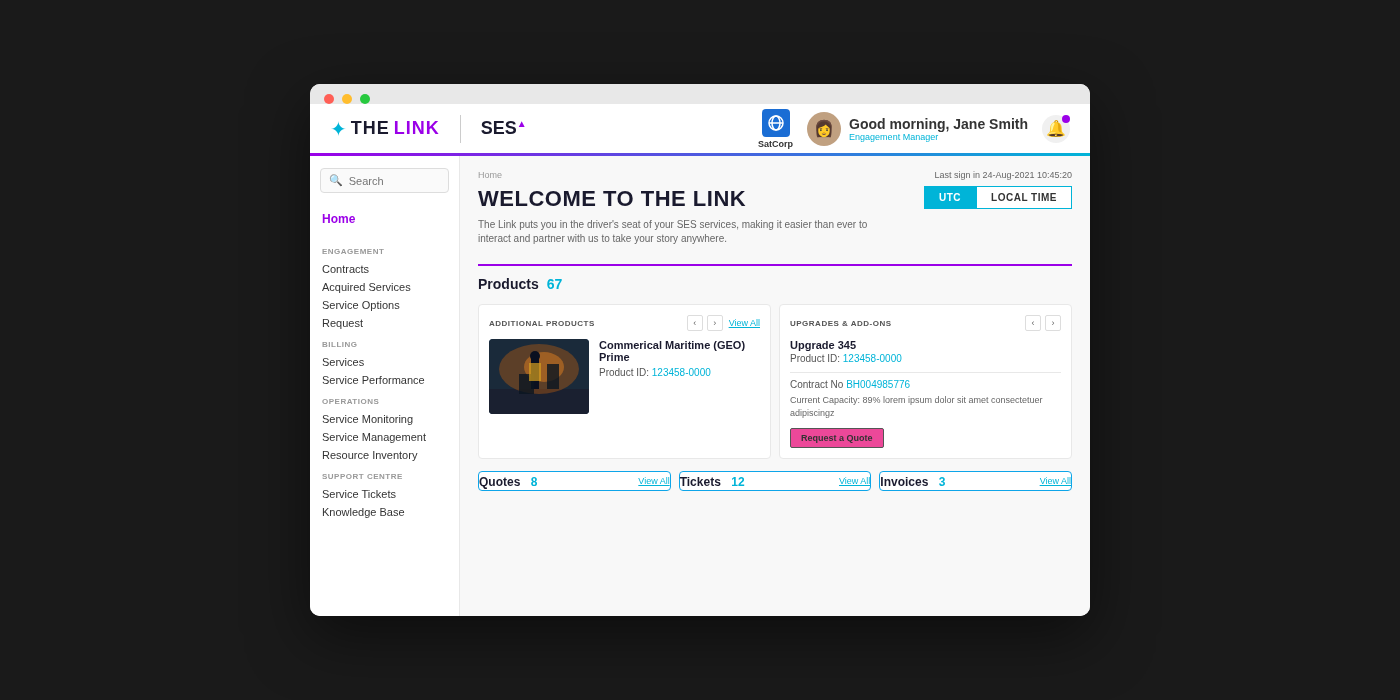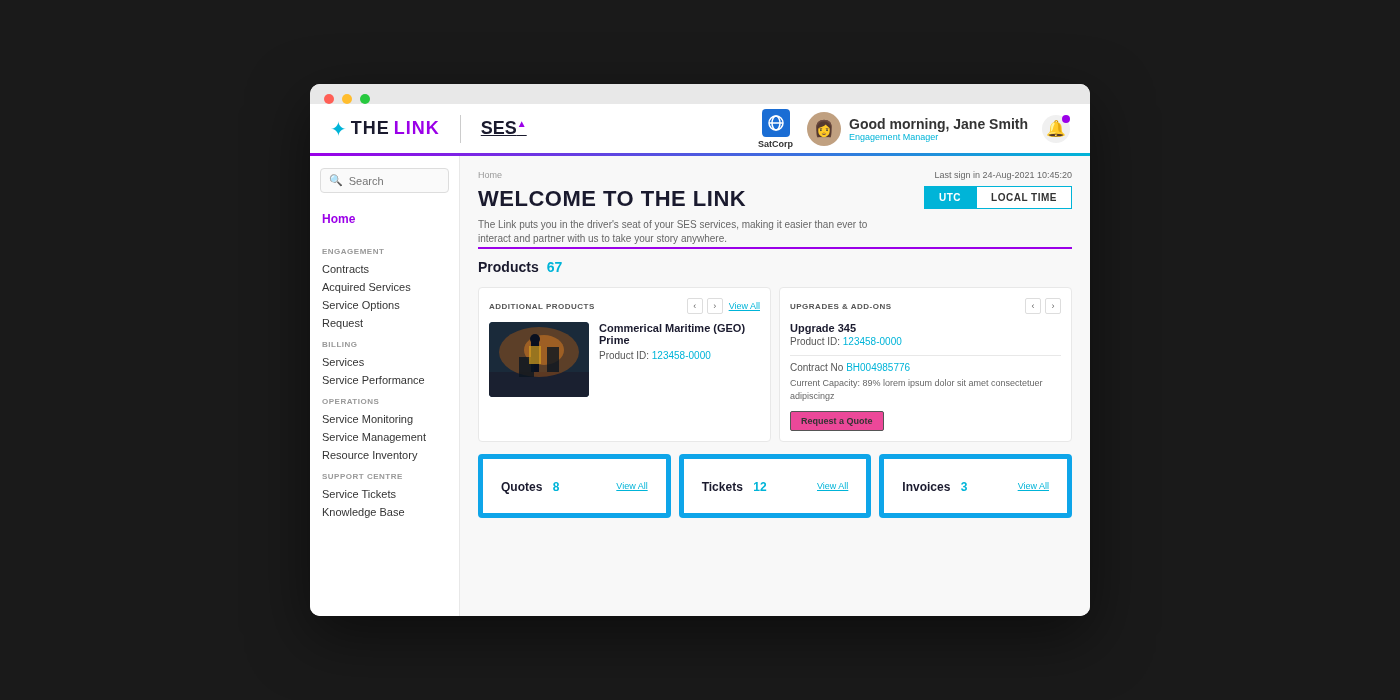--- a/index.html
+++ b/index.html
@@ -73,21 +73,20 @@
     .logo-divider {
       width: 1px;
       height: 28px;
       background: #ccc;
       margin: 0 10px;
     }
     .ses-logo {
       font-size: 18px;
       font-weight: 700;
       color: #1a1a2e;
-      text-decoration: underline;
     }
     .ses-logo sup {
       color: #9b00e8;
       font-size: 10px;
     }
     .header-right {
       display: flex;
       align-items: center;
       gap: 14px;
     }
@@ -225,21 +224,21 @@
       color: #1a1a2e;
       margin-bottom: 6px;
       text-transform: uppercase;
       letter-spacing: 0.5px;
     }
     .page-subtitle {
       font-size: 10px;
       color: #666;
       line-height: 1.4;
       max-width: 420px;
-      margin-bottom: 1px;
+      margin-bottom: 18px;
     }
     .last-signin {
       font-size: 9px;
       color: #666;
       text-align: right;
       margin-bottom: 6px;
     }
     .time-toggle {
       display: flex;
       gap: 0;
@@ -410,24 +409,24 @@
       border-radius: 2px;
       cursor: pointer;
     }
     
     .bottom-panels {
       display: flex;
       gap: 8px;
     }
     .bottom-panel {
       background: #fff;
-      border: 5px solid #0ea5e9;
+      border: 1px solid #0ea5e9;
       border-radius: 4px;
       flex: 1;
-      padding: 18px;
+      padding: 0;
     }
     .bottom-panel-header {
       display: flex;
       align-items: center;
       justify-content: space-between;
     }
     .bottom-panel-title {
       font-size: 12px;
       font-weight: 700;
       color: #1a1a2e;

